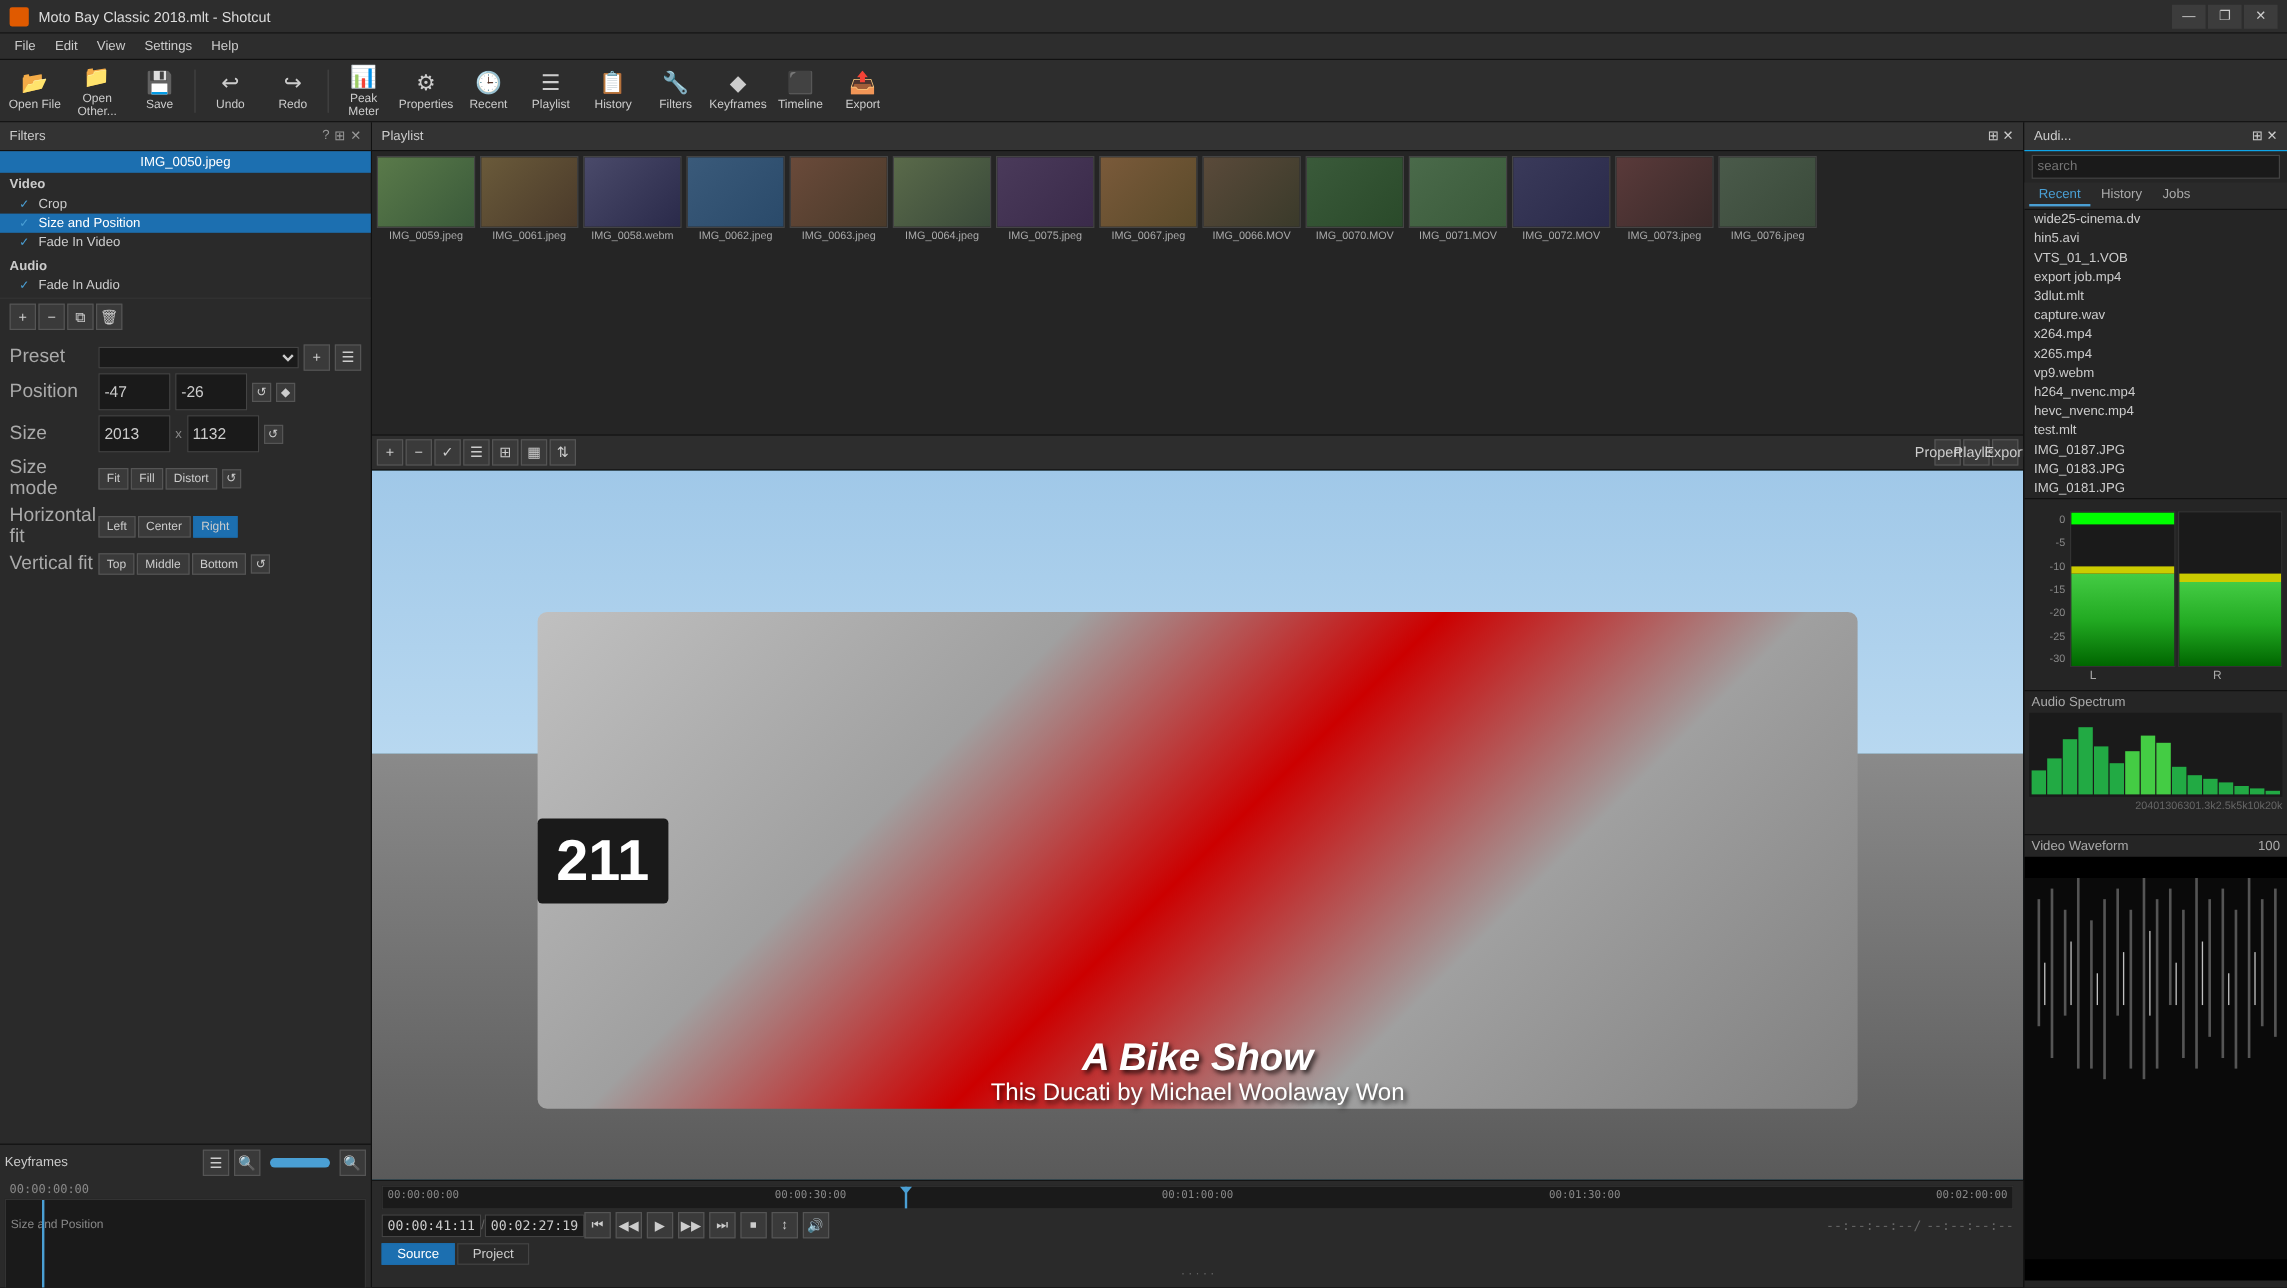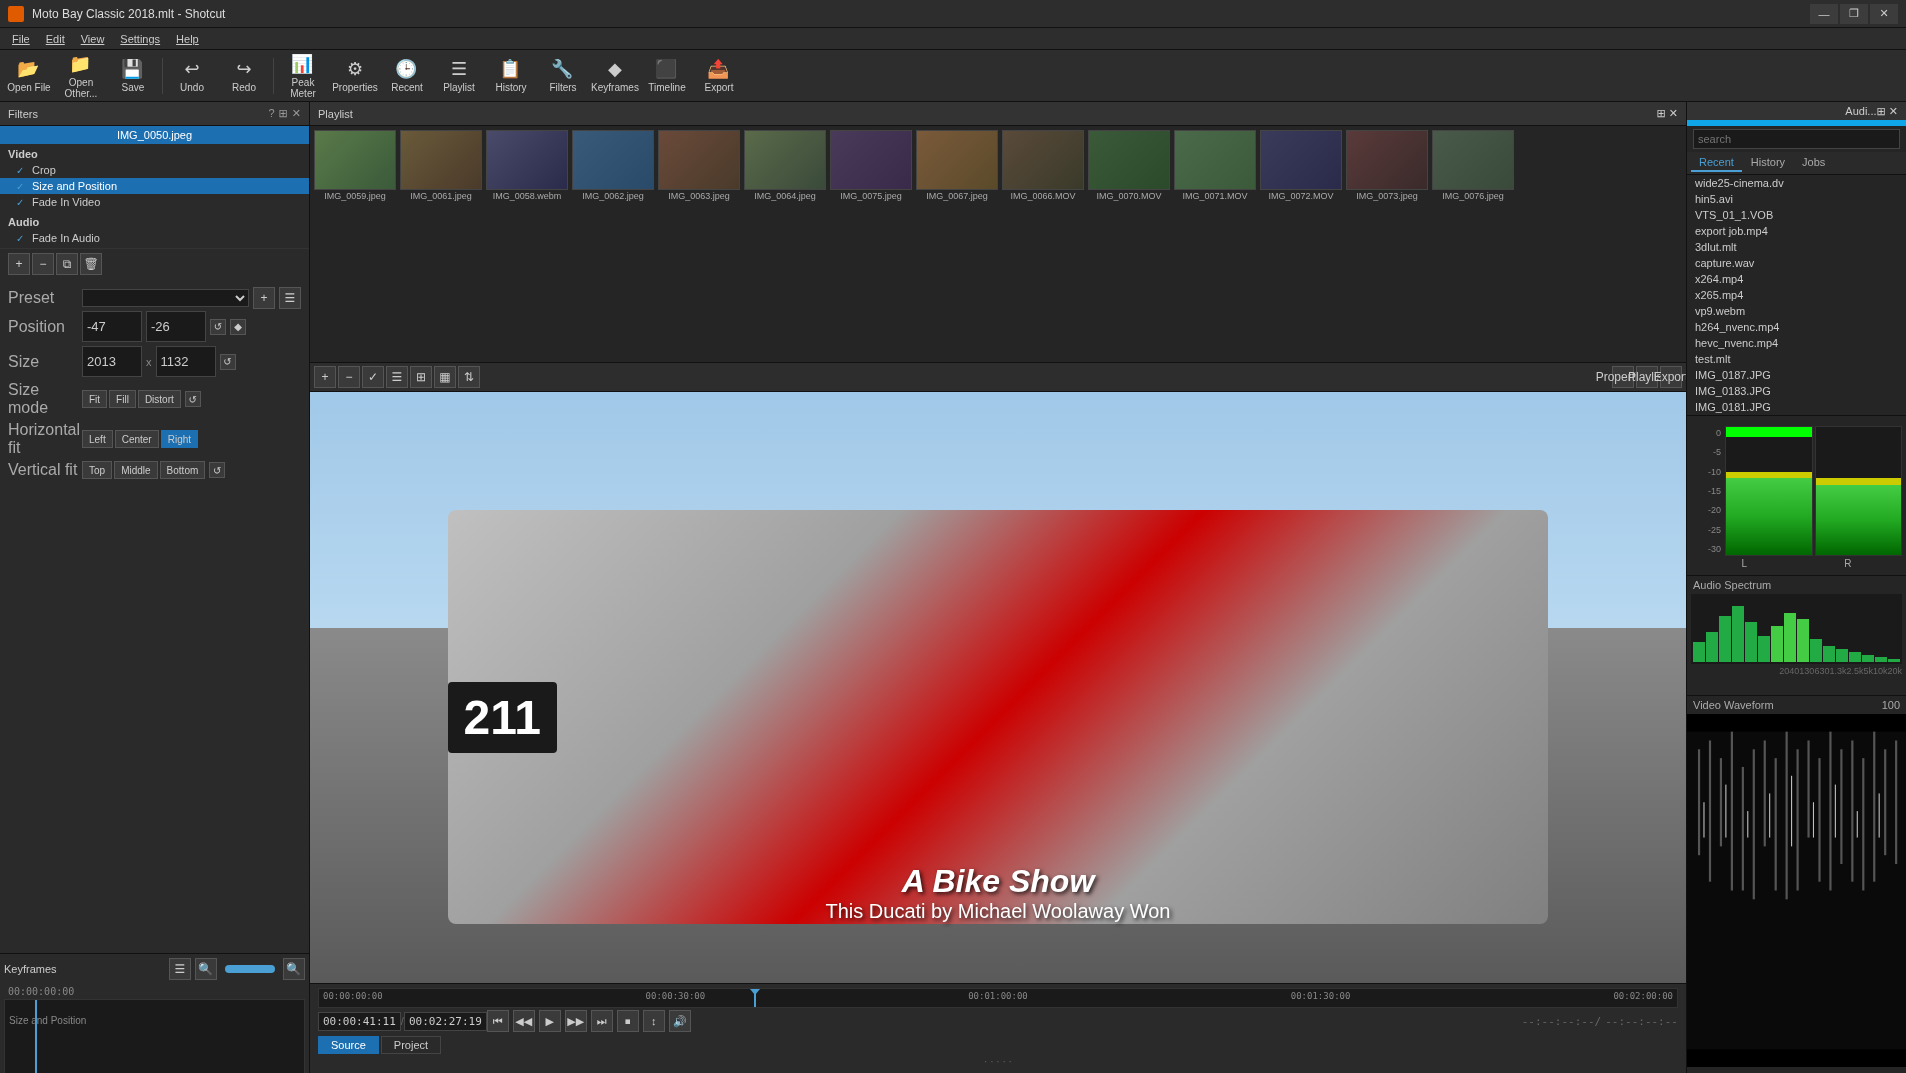--- a/index.html
+++ b/index.html
@@ -7,21 +7,21 @@
 
     
     #titlebar { background: #2d2d2d; height: 28px; display: flex; align-items: center; padding: 0 8px; border-bottom: 1px solid #111; }
     #titlebar .app-icon { width: 16px; height: 16px; background: #e05a00; border-radius: 2px; margin-right: 8px; flex-shrink: 0; }
     #titlebar .title { flex: 1; font-size: 12px; color: #ddd; }
     #titlebar .win-buttons { display: flex; gap: 2px; }
     #titlebar .win-btn { width: 28px; height: 20px; background: #3c3c3c; border: none; color: #ccc; cursor: pointer; font-size: 11px; display: flex; align-items: center; justify-content: center; }
 
     
     #menubar { background: #2d2d2d; height: 22px; display: flex; align-items: center; padding: 0 4px; border-bottom: 1px solid #111; }
-    #menubar .menu-item { padding: 2px 8px; color: #ccc; cursor: pointer; font-size: 11px; text-decoration: underline; }
+    #menubar .menu-item { padding: 2px 8px; color: #ccc; cursor: pointer; font-size: 11px; }
 
     
     #toolbar { background: #2d2d2d; height: 52px; display: flex; align-items: center; padding: 0 4px; border-bottom: 1px solid #111; gap: 2px; }
     .toolbar-btn { display: flex; flex-direction: column; align-items: center; justify-content: center; width: 50px; height: 46px; background: transparent; border: none; color: #ccc; cursor: pointer; font-size: 10px; gap: 2px; }
     .toolbar-btn .tb-icon { font-size: 18px; }
     .toolbar-separator { width: 1px; height: 36px; background: #444; margin: 0 2px; }
 
     
     #main { display: flex; height: calc(1073px - 28px - 22px - 52px); }
 
@@ -89,21 +89,21 @@
     .timecode-row { display: flex; align-items: center; gap: 0; margin-bottom: 4px; }
     .timecode { font-family: monospace; font-size: 11px; color: #ccc; background: #1a1a1a; padding: 2px 4px; border: 1px solid #444; }
     .transport-controls { display: flex; align-items: center; gap: 4px; }
     .transport-btn { background: #3a3a3a; border: 1px solid #555; color: #ccc; width: 22px; height: 22px; font-size: 11px; cursor: pointer; display: flex; align-items: center; justify-content: center; }
     .src-proj-tabs { display: flex; gap: 2px; margin-top: 2px; }
     .src-proj-tab { padding: 2px 12px; font-size: 11px; cursor: pointer; border: 1px solid #444; background: #2a2a2a; color: #ccc; }
     .src-proj-tab.active { background: #1c6fb0; border-color: #1c6fb0; color: white; }
 
     
     #right-panel { width: 220px; background: #252525; border-left: 1px solid #111; display: flex; flex-direction: column; flex-shrink: 0; }
-    #right-header { background: #333; padding: 4px 8px; display: flex; align-items: center; justify-content: flex-end; border-bottom: 6px solid #0ea5e9; height: 24px; }
+    #right-header { background: #333; padding: 4px 8px; display: flex; align-items: center; justify-content: space-between; border-bottom: 1px solid #0ea5e9; height: 24px; }
     #right-header span { font-size: 11px; color: #ccc; }
     
     #recent-list { flex: 0 0 auto; max-height: 240px; overflow-y: auto; }
     .recent-item { padding: 2px 8px; font-size: 11px; color: #ccc; cursor: pointer; white-space: nowrap; overflow: hidden; text-overflow: ellipsis; }
 
     #search-box { padding: 3px 6px; }
     #search-input { width: 100%; background: #1a1a1a; border: 1px solid #444; color: #ccc; padding: 2px 4px; font-size: 11px; height: 20px; }
 
     
     #audio-meter { height: 200px; border-top: 1px solid #111; padding: 4px; display: flex; flex-direction: column; }

